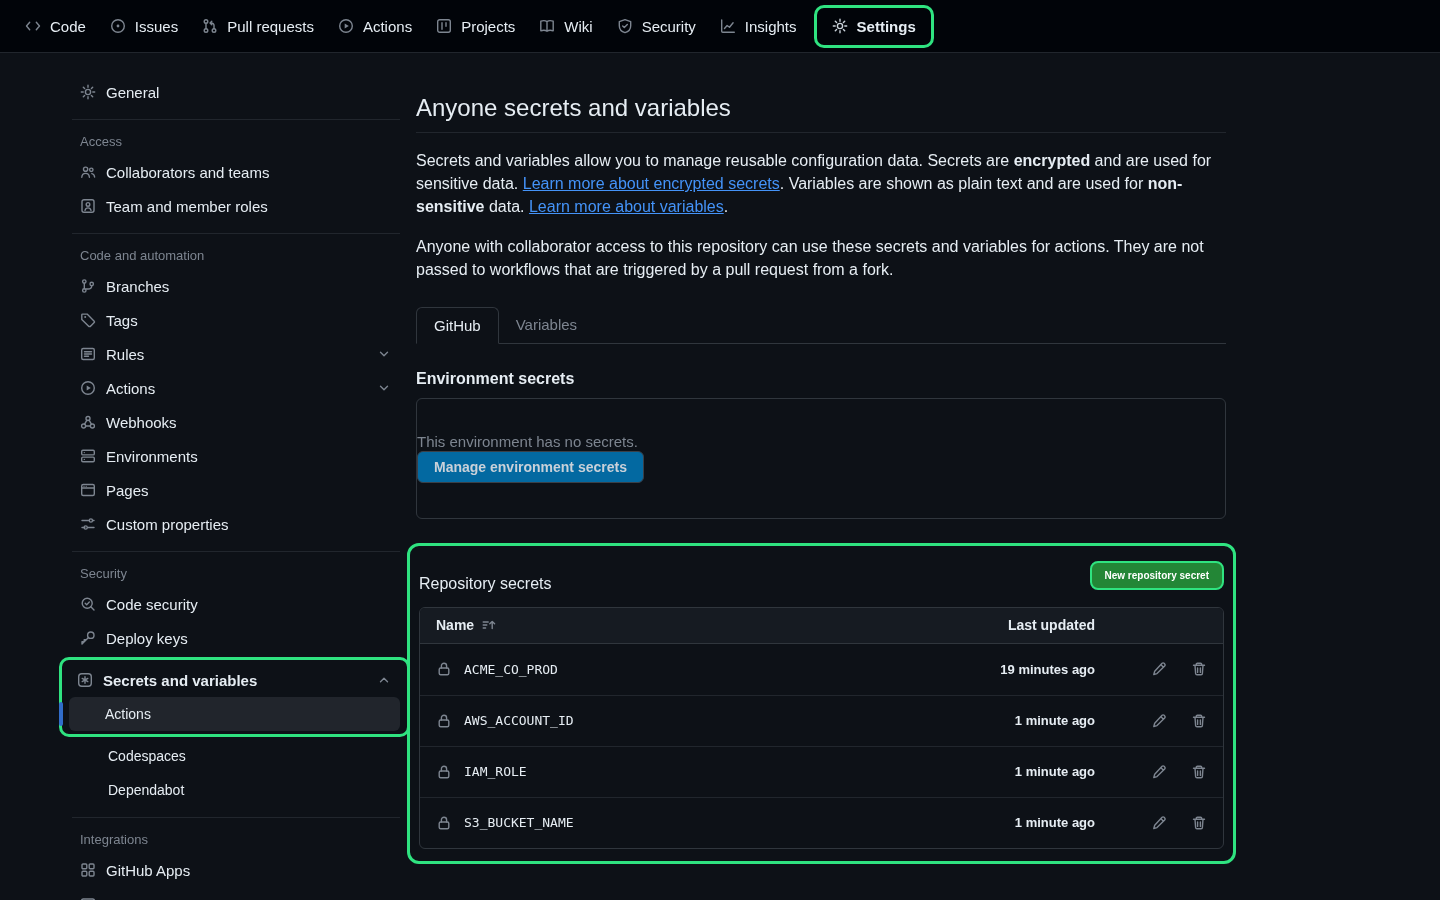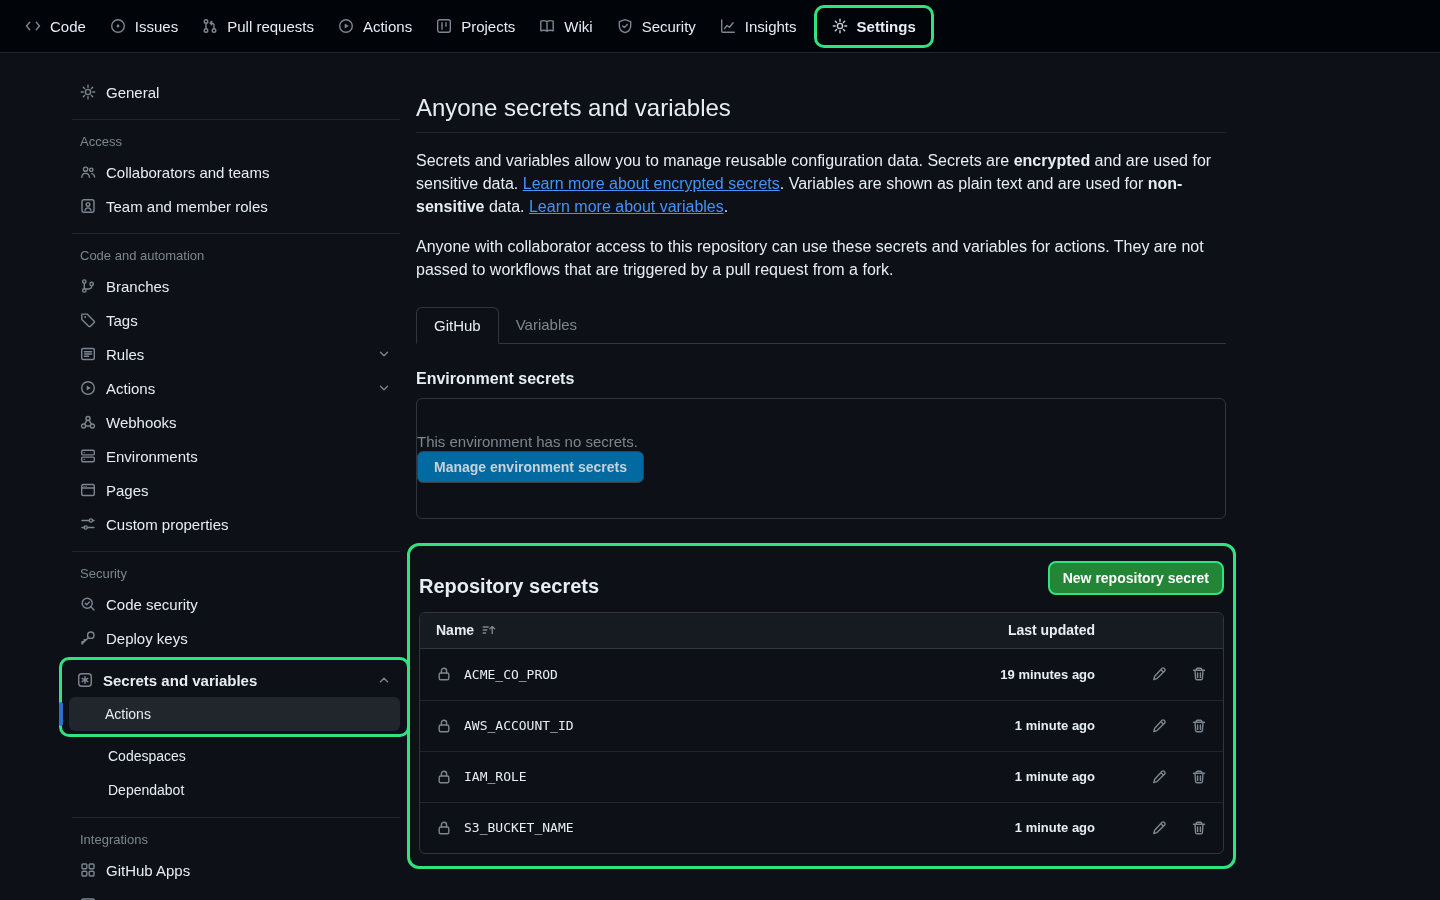--- a/index.html
+++ b/index.html
@@ -104,24 +104,24 @@
     background:#0369a1;border:1px solid #3a4048;color:#c9d1d9;
     border-radius:6px;padding:7px 16px;font-size:14px;font-weight:700;cursor:pointer;
     font-family:"Liberation Sans",sans-serif;
   }
 
   .annotation-repo{
     border:3px solid var(--hl);border-radius:12px;
     margin:24px -10px 0 -9px;padding:10px 9px 12px;
   }
   .repo-header{display:flex;align-items:center;justify-content:space-between;padding:3px 0 14px;}
-  .repo-heading{font-size:20px;font-weight:700;margin-top:16px;}
+  .repo-heading{font-size:16px;font-weight:400;margin-top:16px;}
   .btn-primary{
     background:var(--btn-green);border:2px solid var(--hl);color:#ffffff;
-    border-radius:8px;padding:7px 13px;font-size:14px;font-weight:700;cursor:pointer;
+    border-radius:8px;padding:7px 13px;font-size:10px;font-weight:700;cursor:pointer;
     font-family:"Liberation Sans",sans-serif;
   }
 
   .secrets-table{border:1px solid var(--border-strong);border-radius:6px;overflow:hidden;}
   .thead{
     background:#161b22;display:flex;align-items:center;height:36px;
     padding:0 16px;font-size:14px;font-weight:700;border-bottom:1px solid var(--border-strong);
   }
   .col-name{flex:1;display:flex;align-items:center;gap:7px;}
   .col-updated{width:170px;text-align:right;}

